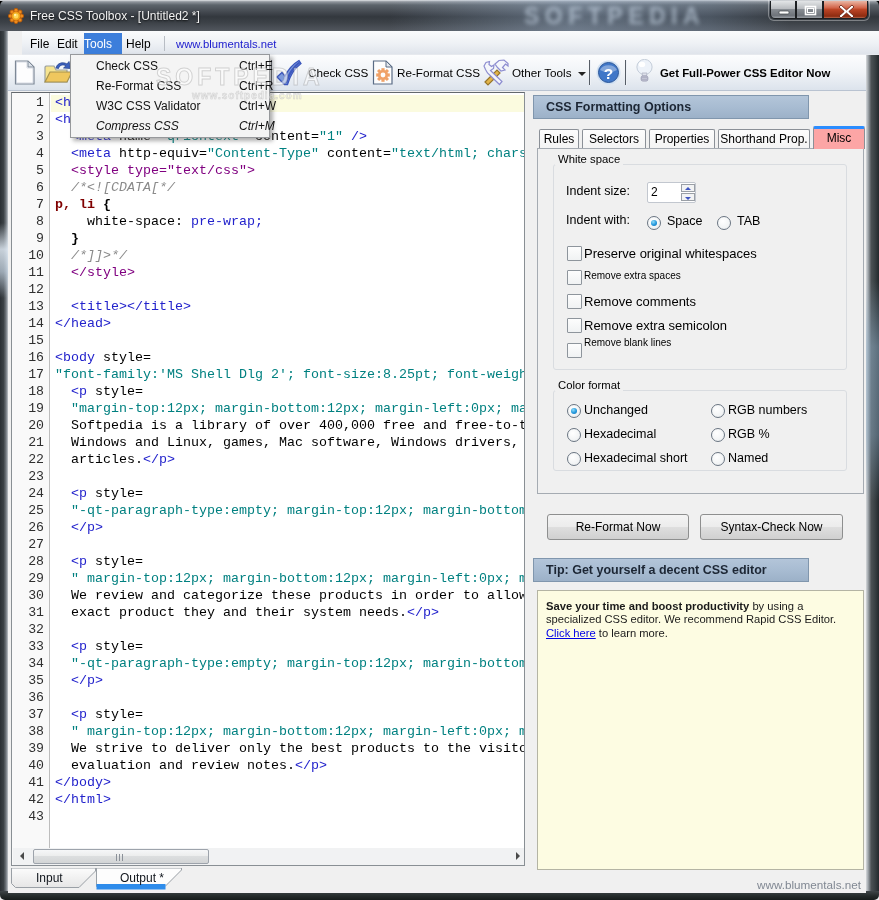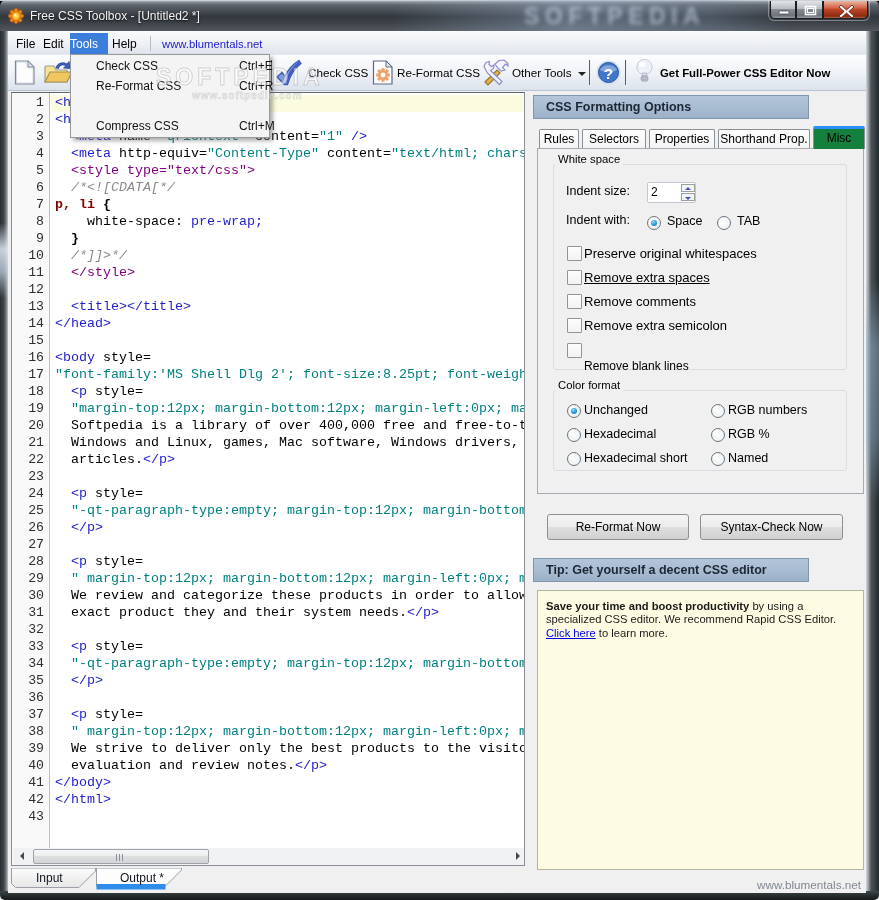--- a/index.html
+++ b/index.html
@@ -31,21 +31,21 @@
   .winbtn { top:1px; height:18px; border:1px solid #1c1f22; border-top:none; }
   #btn-min { left:770px; width:26px; border-radius:0 0 0 5px;
     background:linear-gradient(180deg,#e3e5e7 0%,#b9bcc0 45%,#888d93 50%,#6f747b 85%,#989da3 100%); }
   #btn-max { left:796px; width:27px;
     background:linear-gradient(180deg,#e3e5e7 0%,#b9bcc0 45%,#888d93 50%,#6f747b 85%,#989da3 100%); }
   #btn-close { left:823px; width:45px; border-radius:0 0 5px 0;
     background:linear-gradient(180deg,#eab6a4 0%,#d2654a 40%,#bc4526 50%,#8d2b10 90%,#b96a50 100%); }
   .winbtn svg { position:absolute; left:0; top:0; }
 
   
-  #menubar { left:8px; top:31px; width:858px; height:24px;
+  #menubar { left:22px; top:31px; width:858px; height:24px;
     background:linear-gradient(180deg,#fafbfc 0%,#eef1f5 55%,#dfe4eb 100%);
     border-bottom:1px solid #e6e9ee; }
   .mitem { position:absolute; top:2px; height:22px; line-height:22px; font-size:12px; }
   #m-tools { background:#3c7edb; color:#fff; }
   #m-link { color:#1a1acd; }
   #m-sep { position:absolute; left:142px; top:5px; width:1px; height:15px; background:#b8bdc4; }
 
   
   #toolbar { left:8px; top:55px; width:858px; height:36px;
     background:linear-gradient(180deg,#fcfdfe 0%,#f0f3f7 50%,#dce3ec 100%);
@@ -75,21 +75,21 @@
 
   
   .hdr { left:533px; width:276px; height:24px; border:1px solid #8096ad; font-size:12.5px;
     background:linear-gradient(180deg,#b3c5d9 0%,#a8bcd2 50%,#9cb1c8 100%);
     font-weight:bold; color:#1c2634; line-height:22px; padding-left:12px; }
   #pane { left:537px; top:148px; width:327px; height:346px; background:#f0f0f0;
     border:1px solid #a5abb2; }
   .ptab { position:absolute; top:129px; height:37px; border:1px solid #8b9097; border-bottom:none;
     border-radius:2px 2px 0 0; background:linear-gradient(180deg,#fdfdfd 0%,#f2f2f2 60%,#e6e7e8 100%);
     text-align:center; line-height:19px; font-size:12px; }
-  #tab-misc { top:126px; height:23px; background:#15803d; border-top:3px solid #2b8dff; line-height:18px; }
+  #tab-misc { top:126px; height:23px; background:#fca5a5; border-top:3px solid #2b8dff; line-height:18px; }
 
   .group { position:absolute; border:1px solid #d9dce0; border-radius:3px; }
 
   .cb { position:absolute; width:15px; height:15px; border:1px solid #8e959c; background:linear-gradient(180deg,#fdfdfd,#f0f2f3); border-radius:1px; }
   .radio { position:absolute; width:14px; height:14px; border-radius:50%; border:1.4px solid #6a7582;
     background:radial-gradient(circle at 40% 35%, #ffffff 0%, #f2f4f5 60%, #e2e5e7 100%); }
   .radio.sel::after { content:""; position:absolute; left:2.5px; top:2.5px; width:6.5px; height:6.5px; border-radius:50%;
     background:radial-gradient(circle at 38% 32%, #8edcf8 0%, #2196dc 55%, #0f6fad 100%); }
   .lbl { position:absolute; font-size:12.5px; }
 
@@ -366,27 +366,27 @@
   <div style="position:absolute;left:3px;top:2.5px;width:0;height:0;border:3px solid transparent;border-top-color:#3f55c0;border-bottom-width:0;"></div>
   </div>
 <div class="lbl" style="left:566px;top:213px;">Indent with:</div>
 <div class="radio sel" style="left:647px;top:216px;"></div>
 <div class="lbl" style="left:667px;top:214px;">Space</div>
 <div class="radio" style="left:717px;top:216px;"></div>
 <div class="lbl" style="left:737px;top:214px;">TAB</div>
 <div class="cb" style="left:567px;top:246px;"></div>
 <div class="lbl" style="left:584px;top:246px;font-size:13px;">Preserve original whitespaces</div>
 <div class="cb" style="left:567px;top:270px;"></div>
-<div class="lbl" style="left:584px;top:270px;font-size:13px;text-decoration:underline;">Remove extra spaces</div>
+<div class="lbl" style="left:584px;top:270px;font-size:10px;">Remove extra spaces</div>
 <div class="cb" style="left:567px;top:294px;"></div>
 <div class="lbl" style="left:584px;top:294px;font-size:13px;">Remove comments</div>
 <div class="cb" style="left:567px;top:318px;"></div>
 <div class="lbl" style="left:584px;top:318px;font-size:13px;">Remove extra semicolon</div>
 <div class="cb" style="left:567px;top:343px;"></div>
-<div class="lbl" style="left:584px;top:359px;font-size:12px;">Remove blank lines</div>
+<div class="lbl" style="left:584px;top:337px;font-size:10px;">Remove blank lines</div>
 
 <div class="group" style="left:553px;top:390px;width:294px;height:81px;"></div>
 <div class="lbl" style="left:555px;top:379px;background:#f0f0f0;padding:0 3px;font-size:11.3px;">Color format</div>
 <div class="radio sel" style="left:567px;top:404px;"></div>
 <div class="lbl" style="left:584px;top:403px;">Unchanged</div>
 <div class="radio" style="left:711px;top:404px;"></div>
 <div class="lbl" style="left:728px;top:403px;">RGB numbers</div>
 <div class="radio" style="left:567px;top:428px;"></div>
 <div class="lbl" style="left:584px;top:427px;">Hexadecimal</div>
 <div class="radio" style="left:711px;top:428px;"></div>
@@ -403,17 +403,18 @@
 <div class="abs" id="tiptext">
   <b>Save your time and boost productivity</b> by using a<br>
   specialized CSS editor. We recommend Rapid CSS Editor.<br>
   <span style="color:#0000e6;text-decoration:underline;">Click here</span> to learn more.
 </div>
 <div class="abs" style="left:660px;top:878px;width:201px;text-align:right;color:#818893;font-size:11.7px;">www.blumentals.net</div>
 
 <div class="abs" id="dropdown">
   <div class="ditem" style="top:1px;">Check CSS<span class="dshort">Ctrl+E</span></div>
   <div class="ditem" style="top:21px;">Re-Format CSS<span class="dshort">Ctrl+R</span></div>
-  <div class="ditem" style="top:61px;">Compress CSS<span class="dshort">Ctrl+M</span></div>
+  <div class="ditem" style="top:41px;">W3C CSS Validator<span class="dshort">Ctrl+W</span></div>
+  <div class="ditem" style="top:61px;font-style:italic;">Compress CSS<span class="dshort">Ctrl+M</span></div>
 </div>
 
 <div class="wm" style="left:156px;top:64px;font-size:23px;letter-spacing:4px;color:rgba(255,255,255,0.5);text-align:center;-webkit-text-stroke:1px rgba(125,125,125,0.3);">SOFTPEDIA</div>
 <div class="wm" style="left:192px;top:90px;font-size:10px;letter-spacing:1px;-webkit-text-stroke:0.5px rgba(130,130,130,0.3);color:rgba(235,235,235,0.55);">www.softpedia.com</div>
 
 </body></html>

